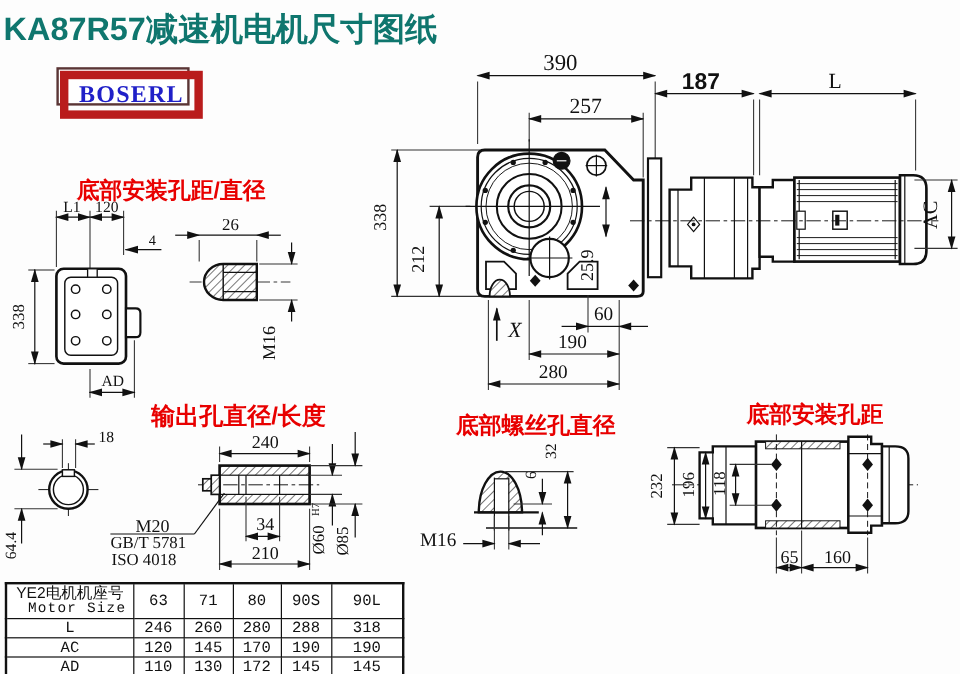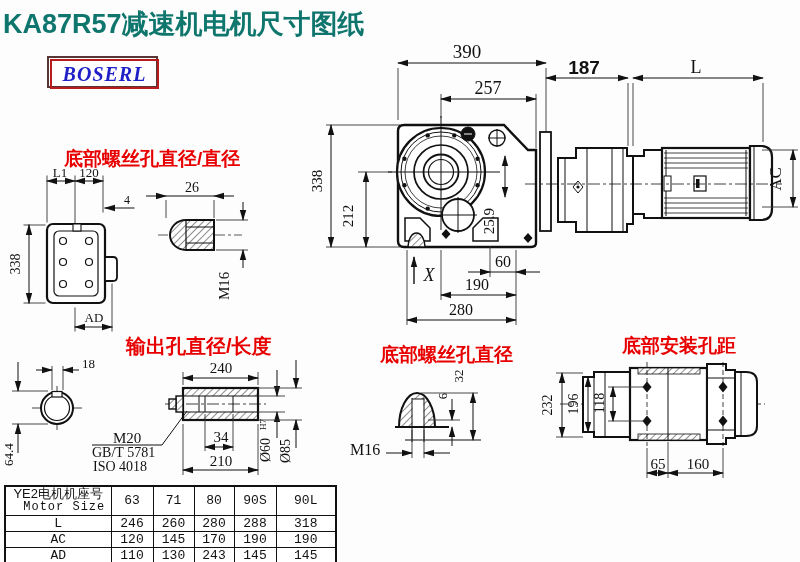--- a/index.html
+++ b/index.html
@@ -1,21 +1,21 @@
 <!DOCTYPE html>
 <html><head>
 <meta charset="utf-8">
 <style>
   html,body{margin:0;padding:0;}
   body{width:800px;height:562px;position:relative;background:#fdfdfd;overflow:hidden;
        font-family:"Liberation Sans",sans-serif;}
   .abs{position:absolute;}
   #title{left:3px;top:6px;font-size:27px;font-weight:bold;color:#0f766e;letter-spacing:0px;white-space:nowrap;}
   #logo-box{left:47px;top:56px;width:105px;height:26px;border:2px solid #5a3535;padding:1px;background:#fff;}
-  #logo-inner{width:100%;height:100%;border:2px solid #b91c1c;display:flex;align-items:center;justify-content:center;font-style:italic;}
+  #logo-inner{width:100%;height:100%;border:7px solid #b91c1c;display:flex;align-items:center;justify-content:center;}
   #logo-text{font-family:"Liberation Serif",serif;font-weight:bold;font-size:20px;color:#2020c8;letter-spacing:1px;}
   .red-label{color:#e80000;font-weight:bold;white-space:nowrap;}
   #lbl-side{left:64px;top:146px;font-size:19px;}
   #lbl-out{left:103px;top:333px;font-size:20px;margin-left:23px;}
   #lbl-screw{left:380px;top:342px;font-size:19px;}
   #lbl-bottom{left:622px;top:333px;font-size:19px;}
   #drawing{position:absolute;left:0;top:0;}
   text{fill:#111;}
   .ts{font-family:"Liberation Serif",serif;}
   .tb{font-family:"Liberation Sans",sans-serif;font-weight:bold;}
@@ -32,21 +32,21 @@
 <body>
 
 <div class="abs" id="title">KA87R57减速机电机尺寸图纸</div>
 
 <div class="abs" id="logo-box">
   <div id="logo-inner">
     <span id="logo-text">BOSERL</span>
   </div>
 </div>
 
-<div class="abs red-label" id="lbl-side">底部螺丝孔直径/直径</div>
+<div class="abs red-label" id="lbl-side">底部安装孔距/直径</div>
 <div class="abs red-label" id="lbl-out">输出孔直径/长度</div>
 <div class="abs red-label" id="lbl-screw">底部螺丝孔直径</div>
 <div class="abs red-label" id="lbl-bottom">底部安装孔距</div>
 
 <svg id="drawing" width="800" height="562" viewBox="0 0 800 562">
   <defs>
     <marker id="arr" markerWidth="12" markerHeight="8" refX="11" refY="4" orient="auto-start-reverse" markerUnits="userSpaceOnUse">
       <path d="M12,4 L1,0.8 L1,7.2 z" fill="#111"></path>
     </marker>
     <pattern id="hatch" width="5" height="5" patternUnits="userSpaceOnUse" patternTransform="rotate(45)">
@@ -399,18 +399,18 @@
     <td>120</td>
     <td>145</td>
     <td>170</td>
     <td>190</td>
     <td>190</td>
   </tr>
   <tr>
     <td>AD</td>
     <td>110</td>
     <td>130</td>
-    <td>243</td>
+    <td>172</td>
     <td>145</td>
     <td>145</td>
   </tr>
 </tbody>
   </table>
 
 </body></html>

